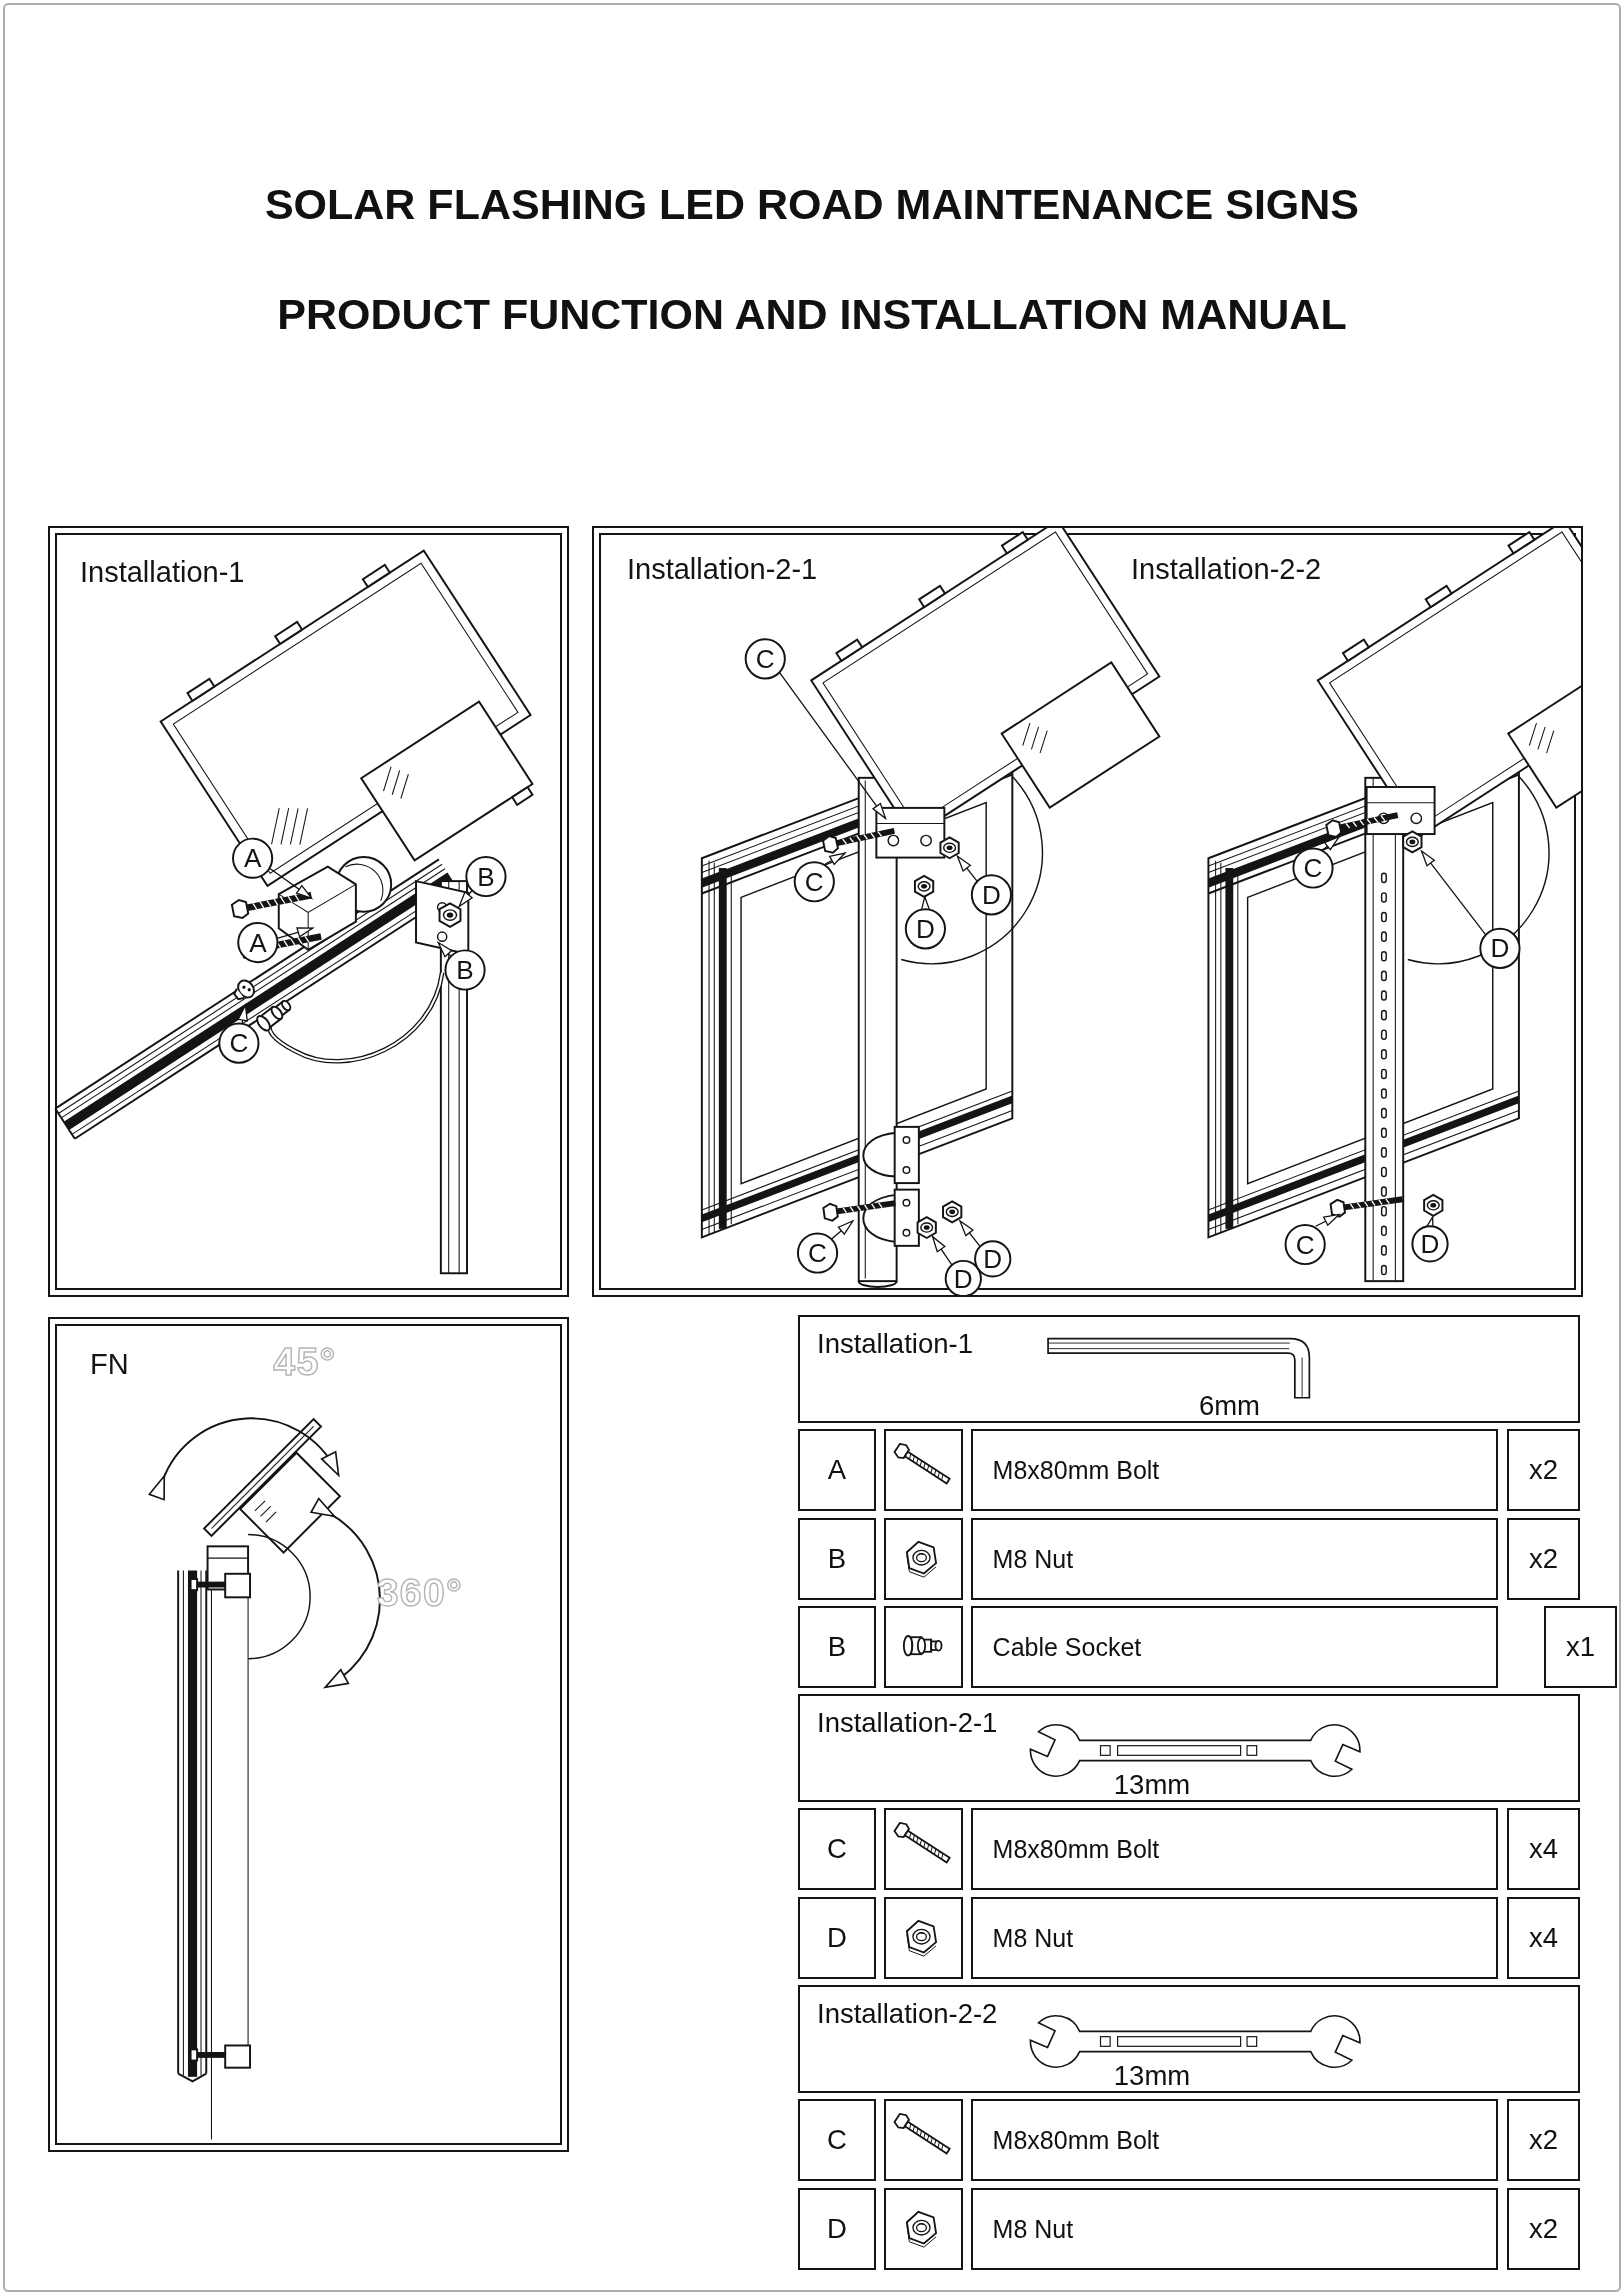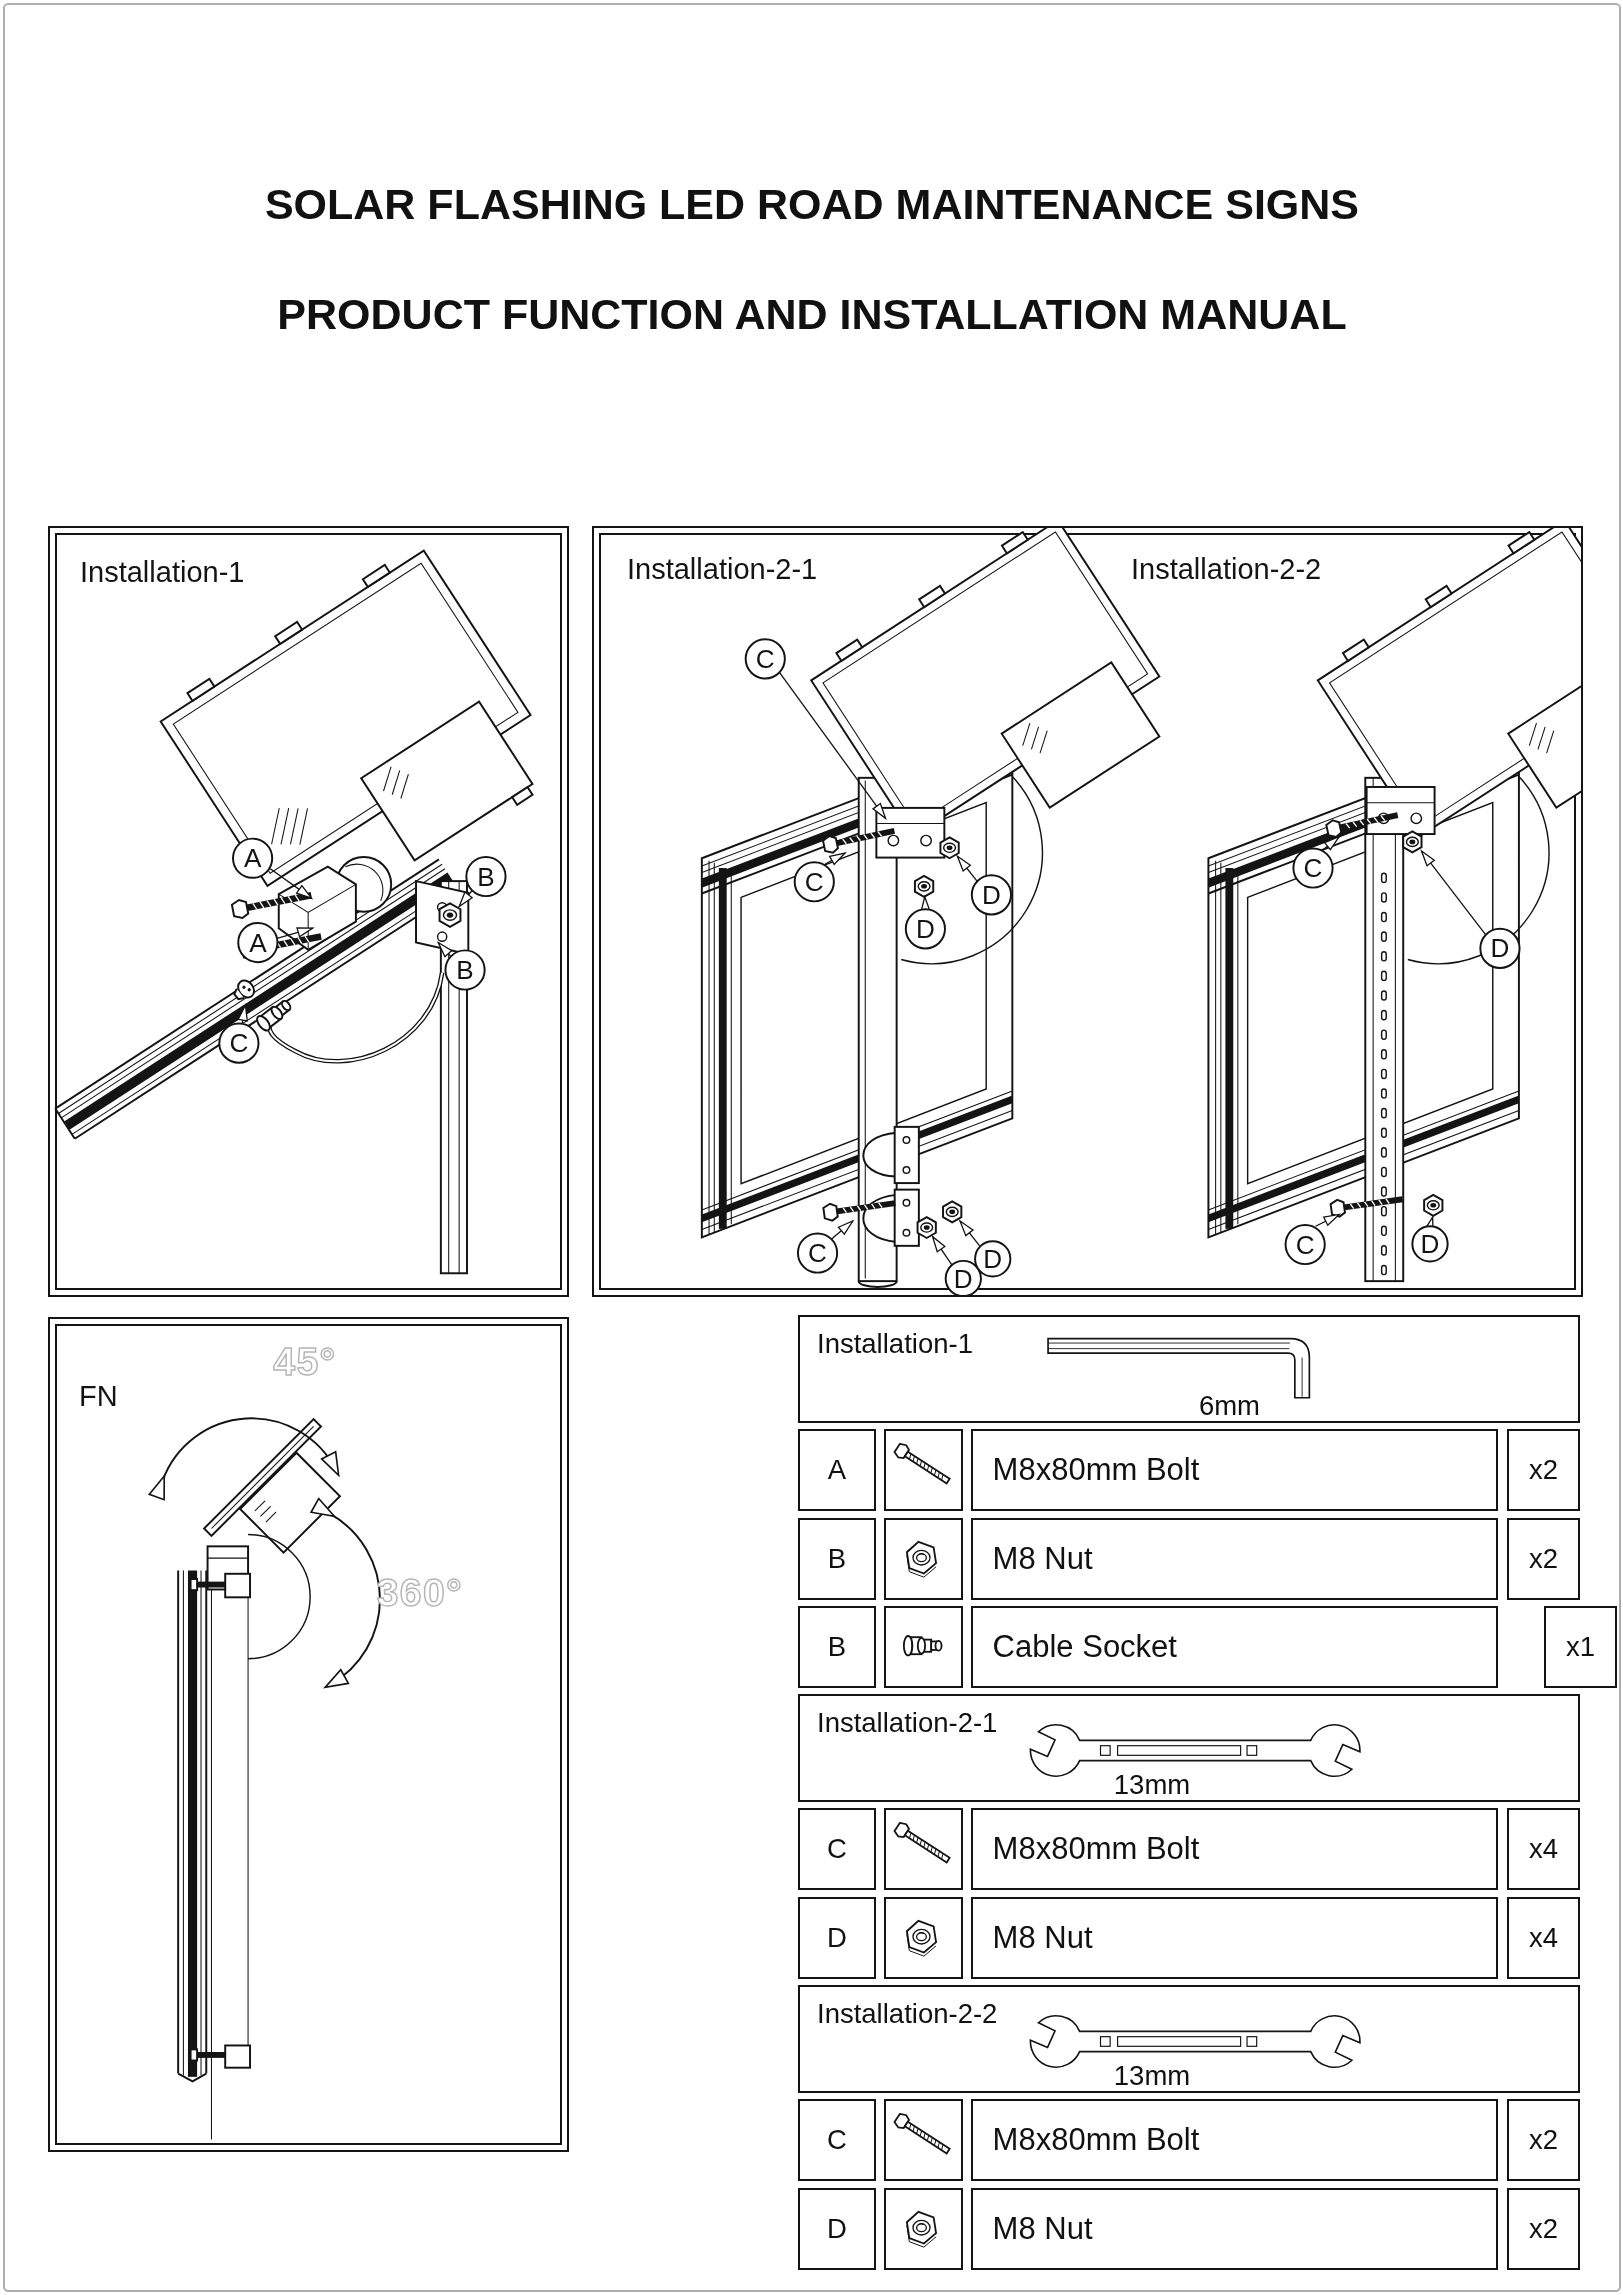--- a/index.html
+++ b/index.html
@@ -14,21 +14,21 @@
   .dbox{position:absolute;border:2.6px solid #141414;background:#fff;}
   .dbox .inner-frame{position:absolute;inset:5.2px;border:2px solid #141414;pointer-events:none;}
   .dbox-label{position:absolute;font-size:29px;color:#141414;white-space:nowrap;}
   .dbox svg{position:absolute;left:0;top:0;}
 
   
   .pt-cell{position:absolute;border:2.6px solid #141414;background:#fff;box-sizing:border-box;}
   .pt-header-label{position:absolute;left:17px;top:10.5px;font-size:27.5px;}
   .pt-size{position:absolute;text-align:center;font-size:27.5px;width:144px;}
   .ref-txt,.qty-txt{width:100%;text-align:center;font-size:27.5px;}
-  .name-txt{padding-left:19.6px;font-size:31px;}
+  .name-txt{padding-left:19.6px;font-size:25px;}
   .vcenter{display:flex;align-items:center;}
 
   
   .ln{stroke:#141414;stroke-width:3;fill:none;}
   .lnf{stroke:#141414;stroke-width:3;fill:#fff;}
   .thin{stroke:#141414;stroke-width:1.6;fill:none;}
   .t2{stroke:#141414;stroke-width:2.2;fill:none;}
   .blk{fill:#141414;stroke:none;}
   .callout-circle{fill:#fff;stroke:#141414;stroke-width:3;}
   .callout-letter{font-family:"Liberation Sans",sans-serif;font-size:40px;fill:#141414;}
@@ -432,21 +432,21 @@
       <g>
         <line x1="1280" y1="1065" x2="1283" y2="1054" class="leader" marker-end="url(#ah2)"></line>
         <circle cx="1279" cy="1095" r="27" class="callout-circle"></circle>
         <text x="1279" y="1095" dominant-baseline="central" text-anchor="middle" class="callout-letter">D</text>
       </g>
     </svg>
   </section>
 
   <section class="dbox" style="left:48px;top:1317px;width:517px;height:831px;">
     <div class="inner-frame"></div>
-    <div class="dbox-label" style="left:29px;top:29px;margin-top:32px;">FN</div>
+    <div class="dbox-label" style="left:40px;top:29px;">FN</div>
     <svg width="517" height="831" viewBox="0 0 791 1272">
       <defs>
         <marker id="ahf" markerUnits="userSpaceOnUse" markerWidth="44" markerHeight="32" refX="30" refY="16" orient="auto">
           <polygon points="4,4 38,16 4,28" fill="#fff" stroke="#141414" stroke-width="2.5"></polygon>
         </marker>
       </defs>
 
       <g>
         <line x1="196" y1="385" x2="196" y2="1155" class="ln"></line>
         <line x1="204" y1="385" x2="204" y2="1158" class="thin"></line>

